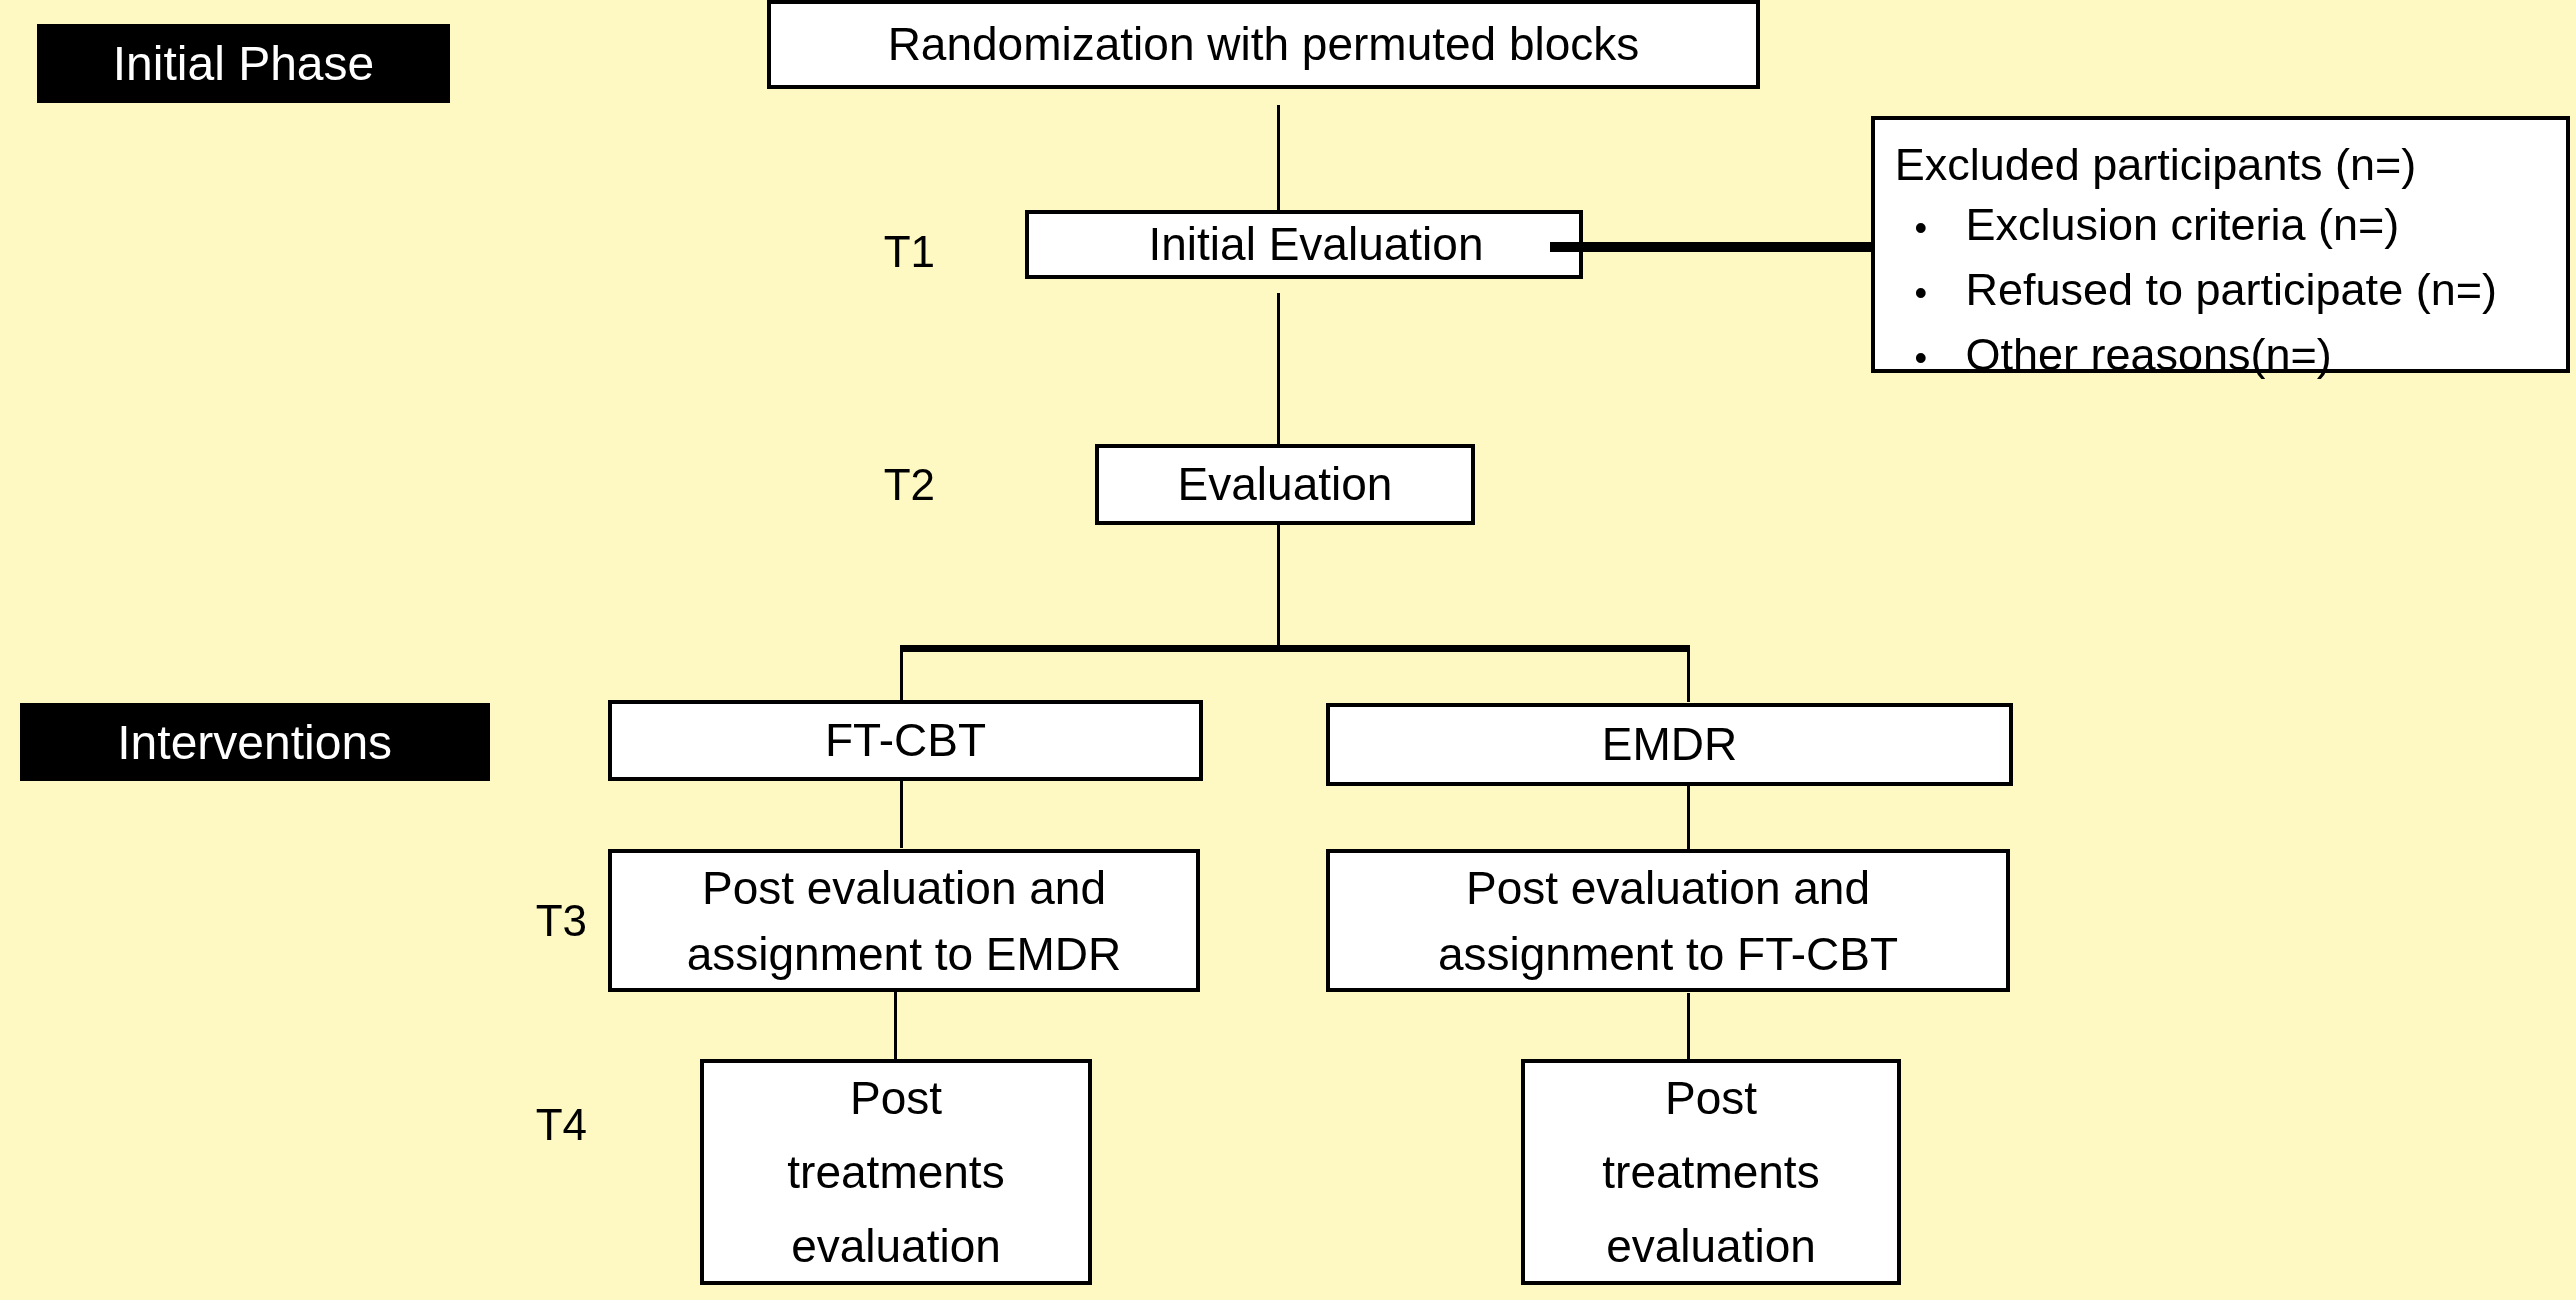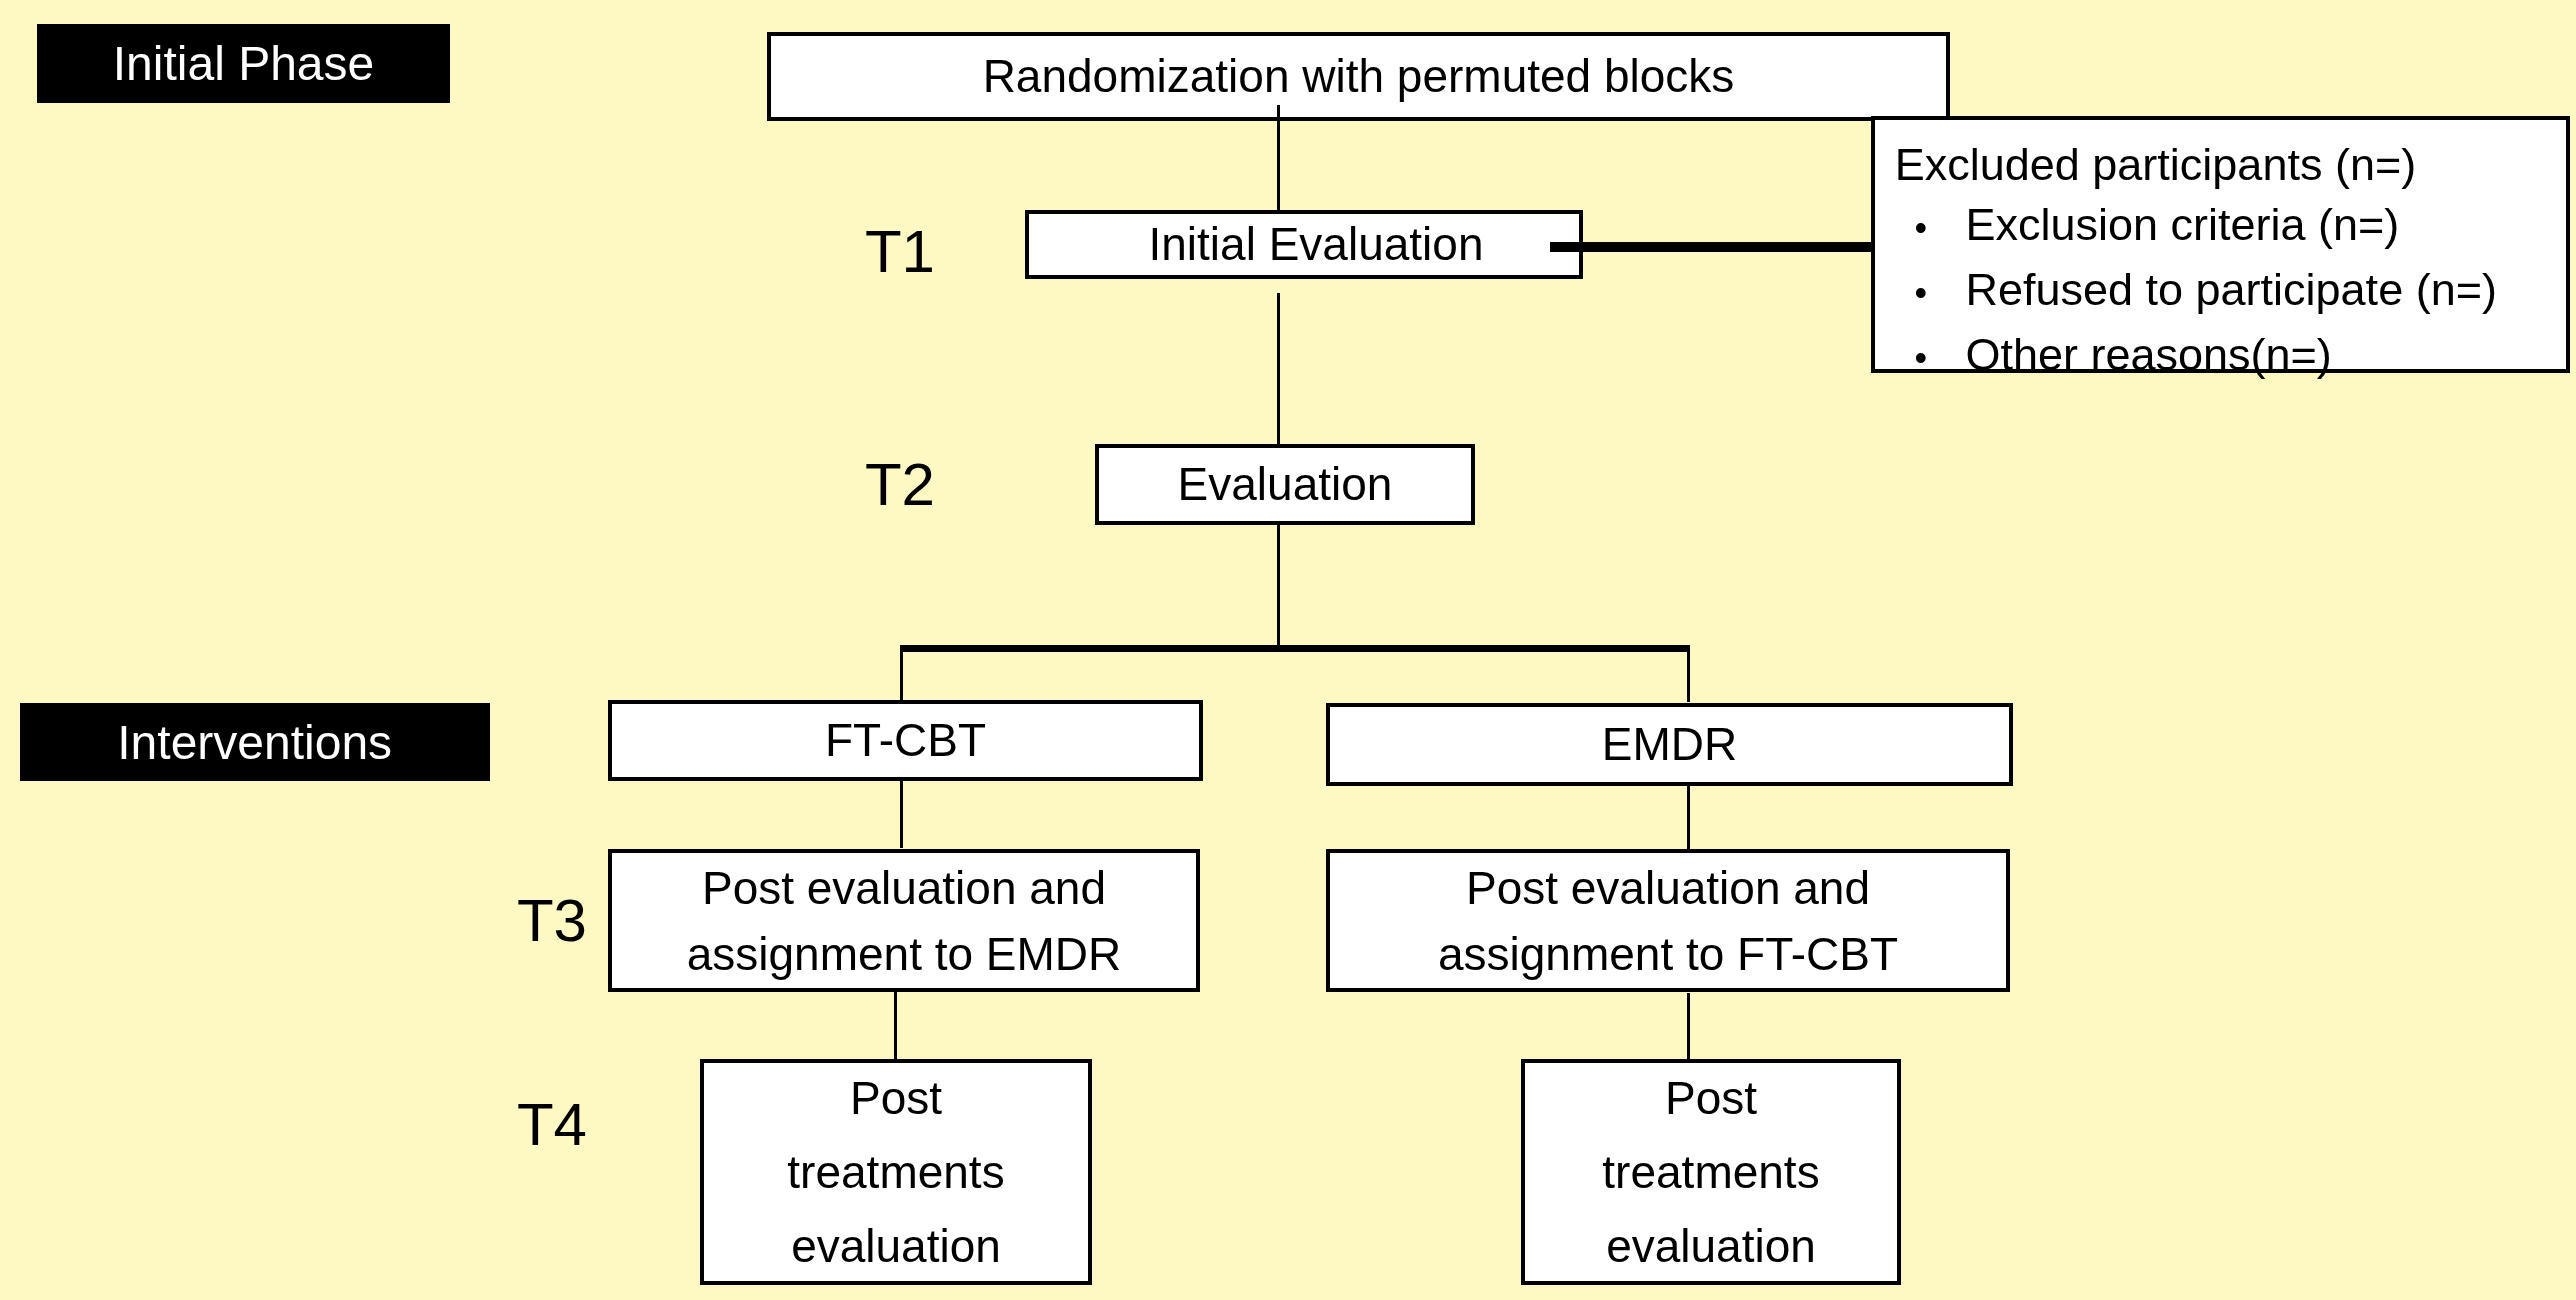--- a/index.html
+++ b/index.html
@@ -34,21 +34,21 @@
     align-items: center;
     justify-content: center;
     text-align: center;
     font-size: 48px;
   }
   .tlabel {
     position: absolute;
     display: flex;
     align-items: center;
     justify-content: flex-end;
-    font-size: 60px;
+    font-size: 44px;
   }
   .line { position: absolute; background: #000000; }
   .excluded {
     position: absolute;
     box-sizing: border-box;
     border: 4.1px solid #000000;
     background: #ffffff;
     padding: 14.8px 16.4px 0 16.4px;
     font-size: 45px;
     text-align: left;
@@ -67,21 +67,21 @@
 </style>
 </head>
 <body>
 
 <div class="canvas">
 
   <div class="black-label" style="left:37px; top:24px; width:413px; height:79px;">Initial Phase</div>
 
   <div class="black-label" style="left:19.7px; top:703px; width:470px; height:78px;">Interventions</div>
 
-  <div class="box" style="left:767px; top:32px; width:1183px; height:89px;">Randomization with permuted blocks</div>
+  <div class="box" style="left:767px; top:0; width:993px; height:89px;">Randomization with permuted blocks</div>
 
   <div class="line" style="left:1277px; top:105px; width:3.3px; height:105px;"></div>
 
   <div class="tlabel" style="left:820px; top:210px; width:115px; height:83px;">T1</div>
 
   <div class="box" style="left:1025px; top:210px; width:558px; height:69px;padding-left:24px;">Initial Evaluation</div>
 
   <div class="line" style="left:1550px; top:242px; width:324px; height:9.8px;"></div>
 
   <div class="excluded" style="left:1871px; top:116px; width:699px; height:257px;">

